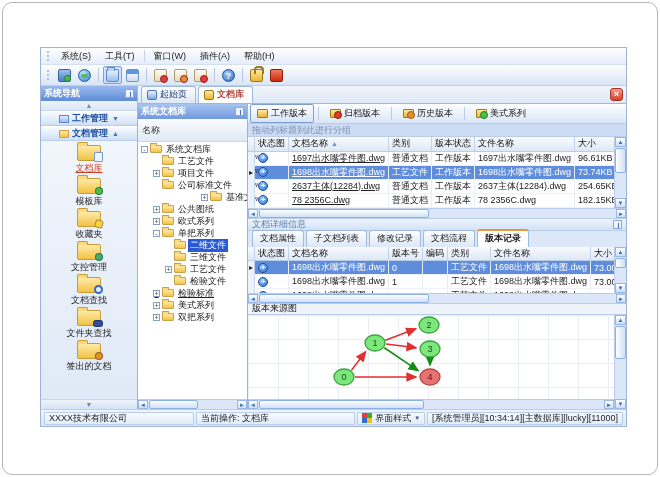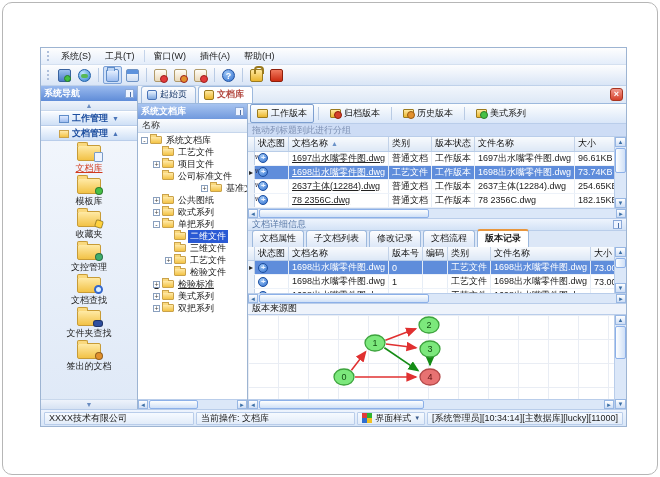--- a/index.html
+++ b/index.html
@@ -64,21 +64,21 @@
   .tabicon { width:10px; height:10px; border-radius:2px; }
   .tabicon.page { background:linear-gradient(#eaf4ff,#7fa8e0); border:1px solid #4a74b8; }
   .tabicon.lockf { background:linear-gradient(#ffe9a0,#eab62e); border:1px solid #9a7a1e; }
   .close-btn { position:absolute; right:3px; top:2px; width:13px; height:13px; border-radius:3px; background:linear-gradient(#f29a8e,#d5402a); border:1px solid #a83420; color:#fff; font-size:9px; line-height:11px; text-align:center; font-weight:bold; }
 
   .main-body { flex:1; display:flex; min-height:0; border-top:1px solid #9db9dd; background:#e8f0fb; }
 
   
   .treepanel { width:110px; border-right:1px solid #9db4d2; background:#fff; display:flex; flex-direction:column; }
   .tree-header { height:15px; background:linear-gradient(#a8c4f0,#7099dd); color:#fff; font-weight:bold; display:flex; align-items:center; justify-content:space-between; padding:0 3px; }
-  .tree-colhead { height:14px; background:linear-gradient(#fbfcfe,#dfe9f6); border-bottom:1px solid #c6d6ec; padding:0 4px; display:flex; align-items:center; color:#333; }
+  .tree-colhead { height:23px; background:linear-gradient(#fbfcfe,#dfe9f6); border-bottom:1px solid #c6d6ec; padding:0 4px; display:flex; align-items:center; color:#333; }
   .tree-body { flex:1; overflow:hidden; padding-top:1px; }
   .tnode { height:12px; display:flex; align-items:center; gap:2px; white-space:nowrap; }
   .toggle { width:7px; height:7px; border:1px solid #8aa0be; background:#fff; font-size:7px; line-height:5px; text-align:center; color:#444; flex:none; }
   .toggle.none { visibility:hidden; }
   .sfold { width:12px; height:8px; background:linear-gradient(#ffe9a8,#f3c345); border:1px solid #caa24a; border-radius:1px; position:relative; flex:none; }
   .sfold::before { content:''; position:absolute; left:-1px; top:-3px; width:5px; height:2px; background:#fad97e; border:1px solid #caa24a; border-bottom:0; }
   .tlabel { padding:0 2px; }
   .tlabel.sel { background:#2a5ad4; color:#fff; }
   .tree-hscroll { margin-top:auto; }
 

